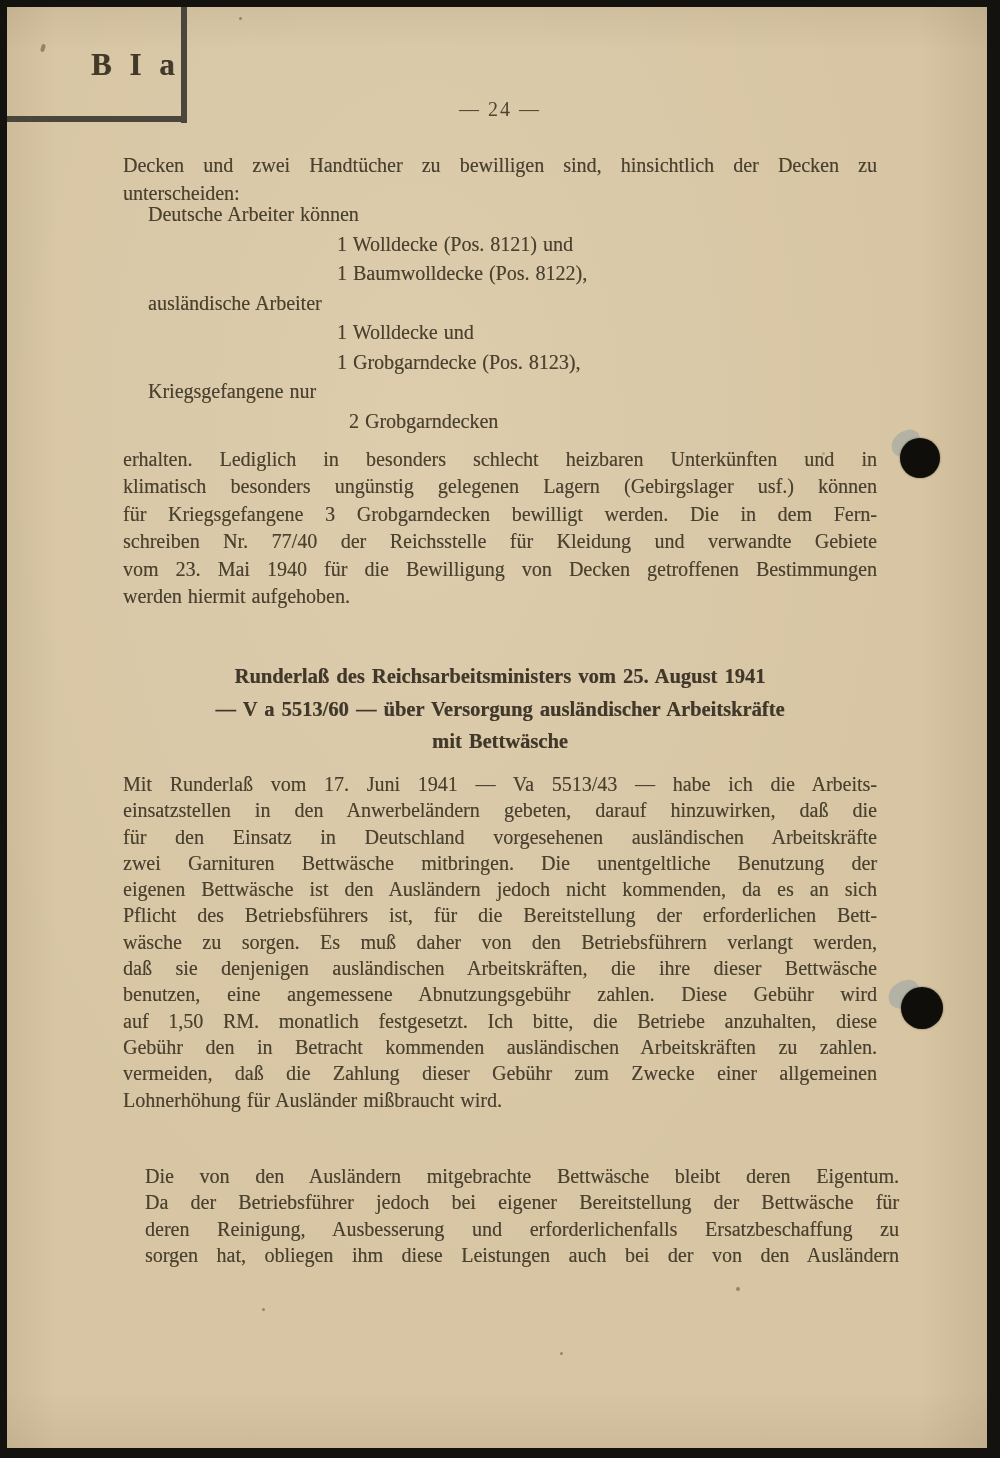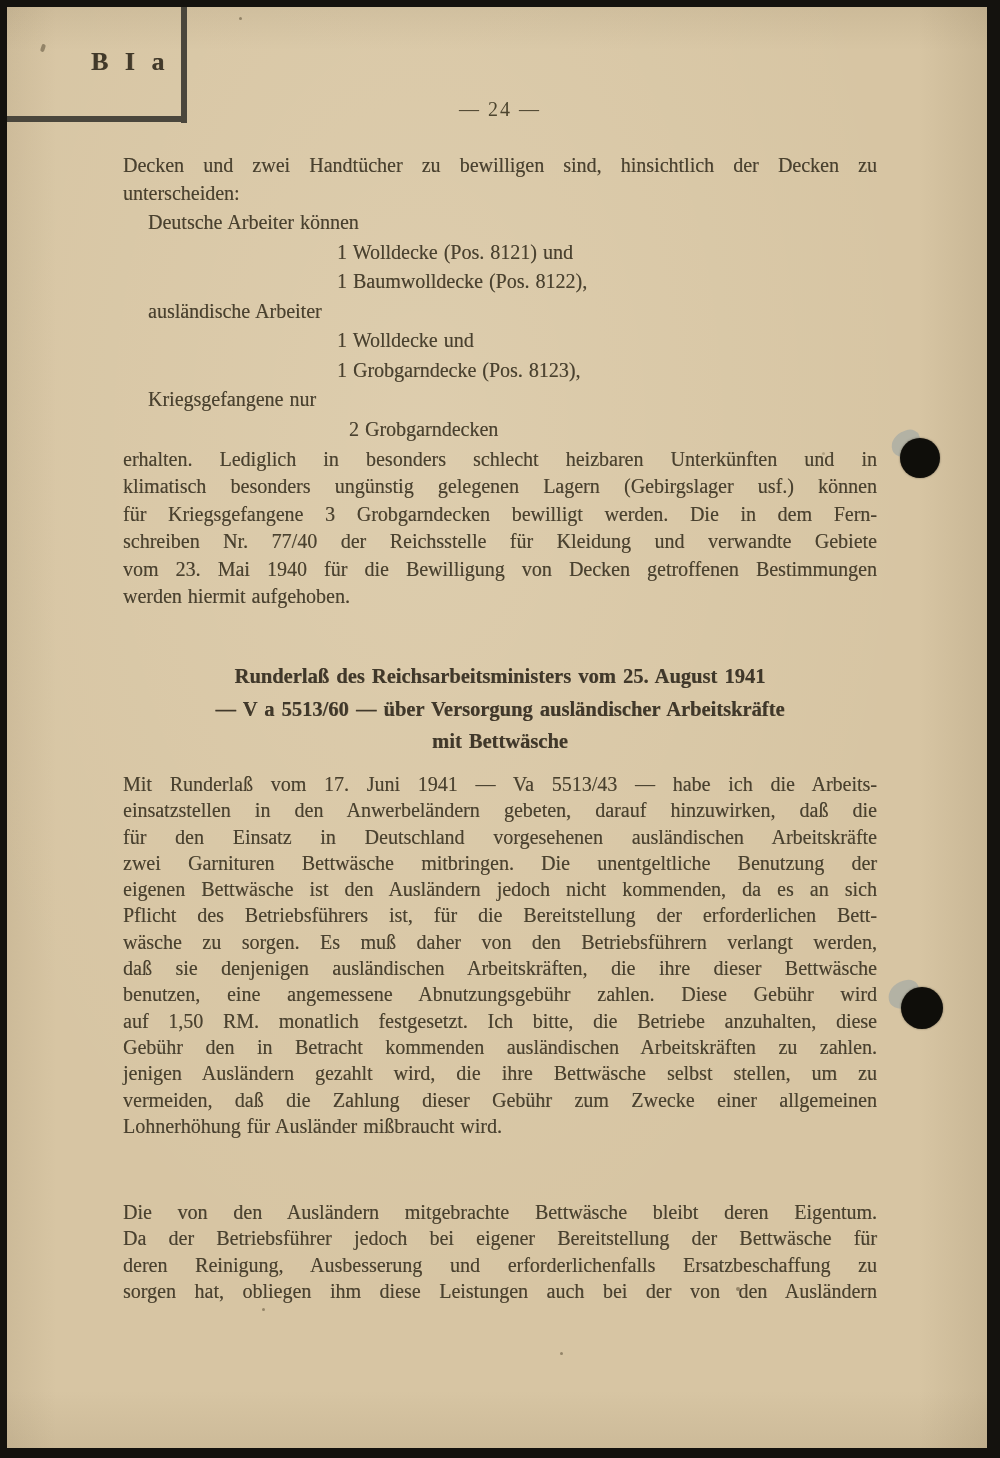--- a/index.html
+++ b/index.html
@@ -16,42 +16,42 @@
       linear-gradient(90deg, rgba(110,92,62,0.10), rgba(110,92,62,0) 5%, rgba(110,92,62,0) 93%, rgba(110,92,62,0.14)),
       linear-gradient(180deg, rgba(110,92,62,0.10), rgba(110,92,62,0) 3%, rgba(110,92,62,0) 96%, rgba(110,92,62,0.10)),
       #d7c5a3;
     color:#49412f;
   }
   
   .box-line-v{position:absolute;left:174px;top:0;width:6px;height:116px;background:#4a463c;}
   .box-line-h{position:absolute;left:0;top:109px;width:180px;height:6px;background:#4a463c;}
   .class-label{
     position:absolute;left:84px;top:40px;
-    font-size:26px;font-weight:700;letter-spacing:5px;color:#41392a;
+    font-size:31px;font-weight:700;letter-spacing:5px;color:#41392a;
     text-shadow:0.4px 0.4px 0.6px rgba(60,50,35,0.5);
   }
   
   .col{position:absolute;left:116px;width:754px;font-size:20px;}
   .pagenum{top:91px;text-align:center;font-size:20px;letter-spacing:2px;color:#4d452f;}
   .ln{display:block;white-space:nowrap;}
   .j{text-align:justify;text-align-last:justify;white-space:normal;}
   .body-text .ln{
     text-shadow:0.3px 0.3px 0.5px rgba(70,58,40,0.45);
     word-spacing:1px;
   }
   #block-intro{top:145px;line-height:27.5px;}
-  #block-list{top:201px;line-height:29.5px;}
+  #block-list{top:193px;line-height:29.5px;}
   #block-blankets{top:439px;line-height:27.4px;}
   #block-heading{
     top:653px;line-height:32.5px;font-size:20.5px;font-weight:700;text-align:center;
     color:#40382a;text-shadow:0.4px 0.4px 0.6px rgba(60,50,35,0.5);
     word-spacing:2px;
   }
   #block-bedlinen{top:764px;line-height:26.3px;}
-  #block-ownership{top:1192px;line-height:26.3px;}
+  #block-ownership{top:1156px;line-height:26.3px;margin-left:22px;}
   .lbl{padding-left:25px;}
   .itm{padding-left:214px;}
   .itm2{padding-left:226px;}
   
   .tear{position:absolute;background:#adaea4;opacity:0.85;border-radius:62% 38% 55% 45%;}
   .hole{position:absolute;border-radius:50%;background:#0f0e0a;box-shadow:0 0 2px rgba(40,35,25,0.6);}
   #tear-1{left:884px;top:424px;width:30px;height:25px;transform:rotate(-18deg);}
   #hole-1{left:893px;top:431px;width:40px;height:40px;}
   #tear-2{left:881px;top:974px;width:32px;height:27px;transform:rotate(-14deg);}
   #hole-2{left:894px;top:980px;width:42px;height:42px;}
@@ -111,21 +111,20 @@
     <div class="ln j">einsatzstellen in den Anwerbeländern gebeten, darauf hinzuwirken, daß die</div>
     <div class="ln j">für den Einsatz in Deutschland vorgesehenen ausländischen Arbeitskräfte</div>
     <div class="ln j">zwei Garnituren Bettwäsche mitbringen. Die unentgeltliche Benutzung der</div>
     <div class="ln j">eigenen Bettwäsche ist den Ausländern jedoch nicht kommenden, da es an sich</div>
     <div class="ln j">Pflicht des Betriebsführers ist, für die Bereitstellung der erforderlichen Bett-</div>
     <div class="ln j">wäsche zu sorgen. Es muß daher von den Betriebsführern verlangt werden,</div>
     <div class="ln j">daß sie denjenigen ausländischen Arbeitskräften, die ihre dieser Bettwäsche</div>
     <div class="ln j">benutzen, eine angemessene Abnutzungsgebühr zahlen. Diese Gebühr wird</div>
     <div class="ln j">auf 1,50 RM. monatlich festgesetzt. Ich bitte, die Betriebe anzuhalten, diese</div>
     <div class="ln j">Gebühr den in Betracht kommenden ausländischen Arbeitskräften zu zahlen.</div>
-    <div class="ln j">jenigen Ausländern gezahlt wird, die ihre Bettwäsche selbst stellen, um zu</div>
     <div class="ln j">vermeiden, daß die Zahlung dieser Gebühr zum Zwecke einer allgemeinen</div>
     <div class="ln">Lohnerhöhung für Ausländer mißbraucht wird.</div>
   </div>
 
   <div class="col body-text" id="block-ownership">
     <div class="ln j">Die von den Ausländern mitgebrachte Bettwäsche bleibt deren Eigentum.</div>
     <div class="ln j">Da der Betriebsführer jedoch bei eigener Bereitstellung der Bettwäsche für</div>
     <div class="ln j">deren Reinigung, Ausbesserung und erforderlichenfalls Ersatzbeschaffung zu</div>
     <div class="ln j">sorgen hat, obliegen ihm diese Leistungen auch bei der von den Ausländern</div>
   </div>

